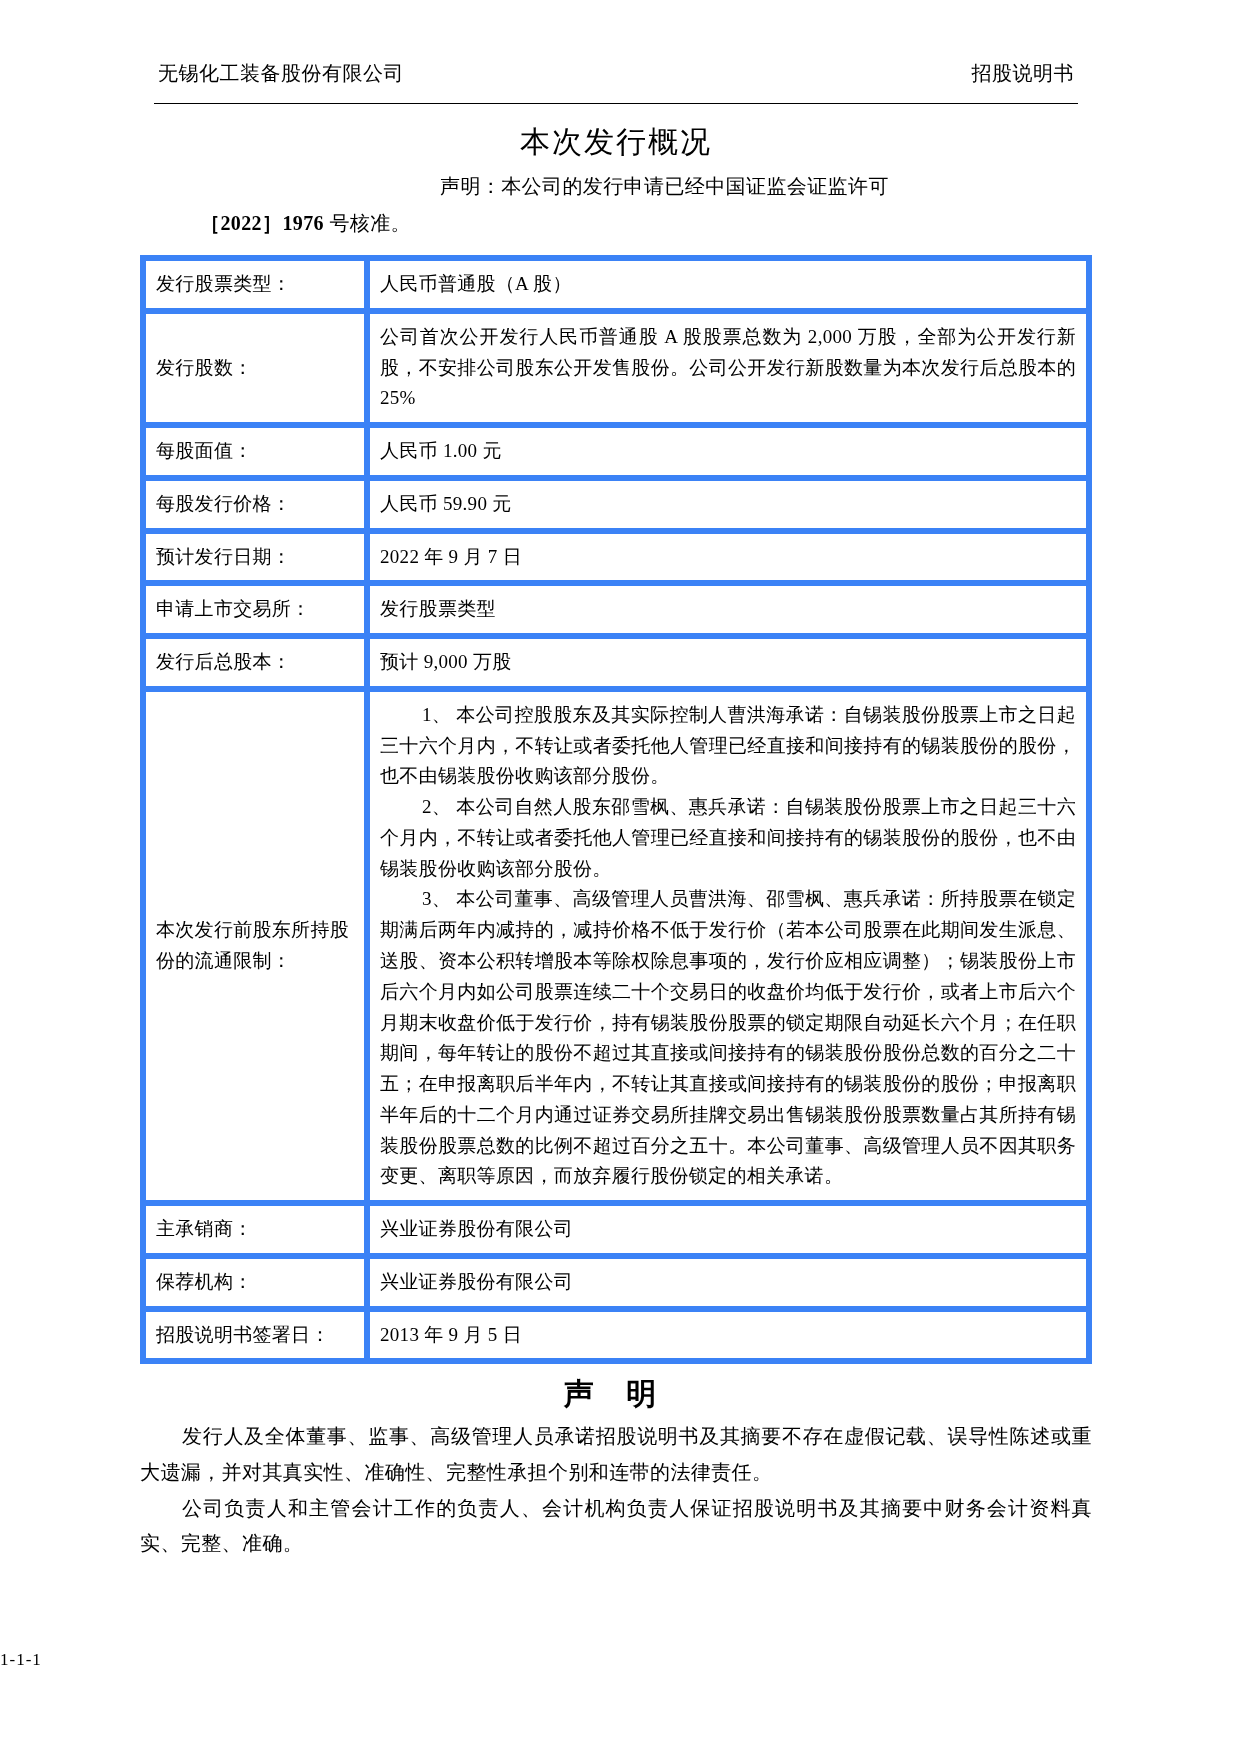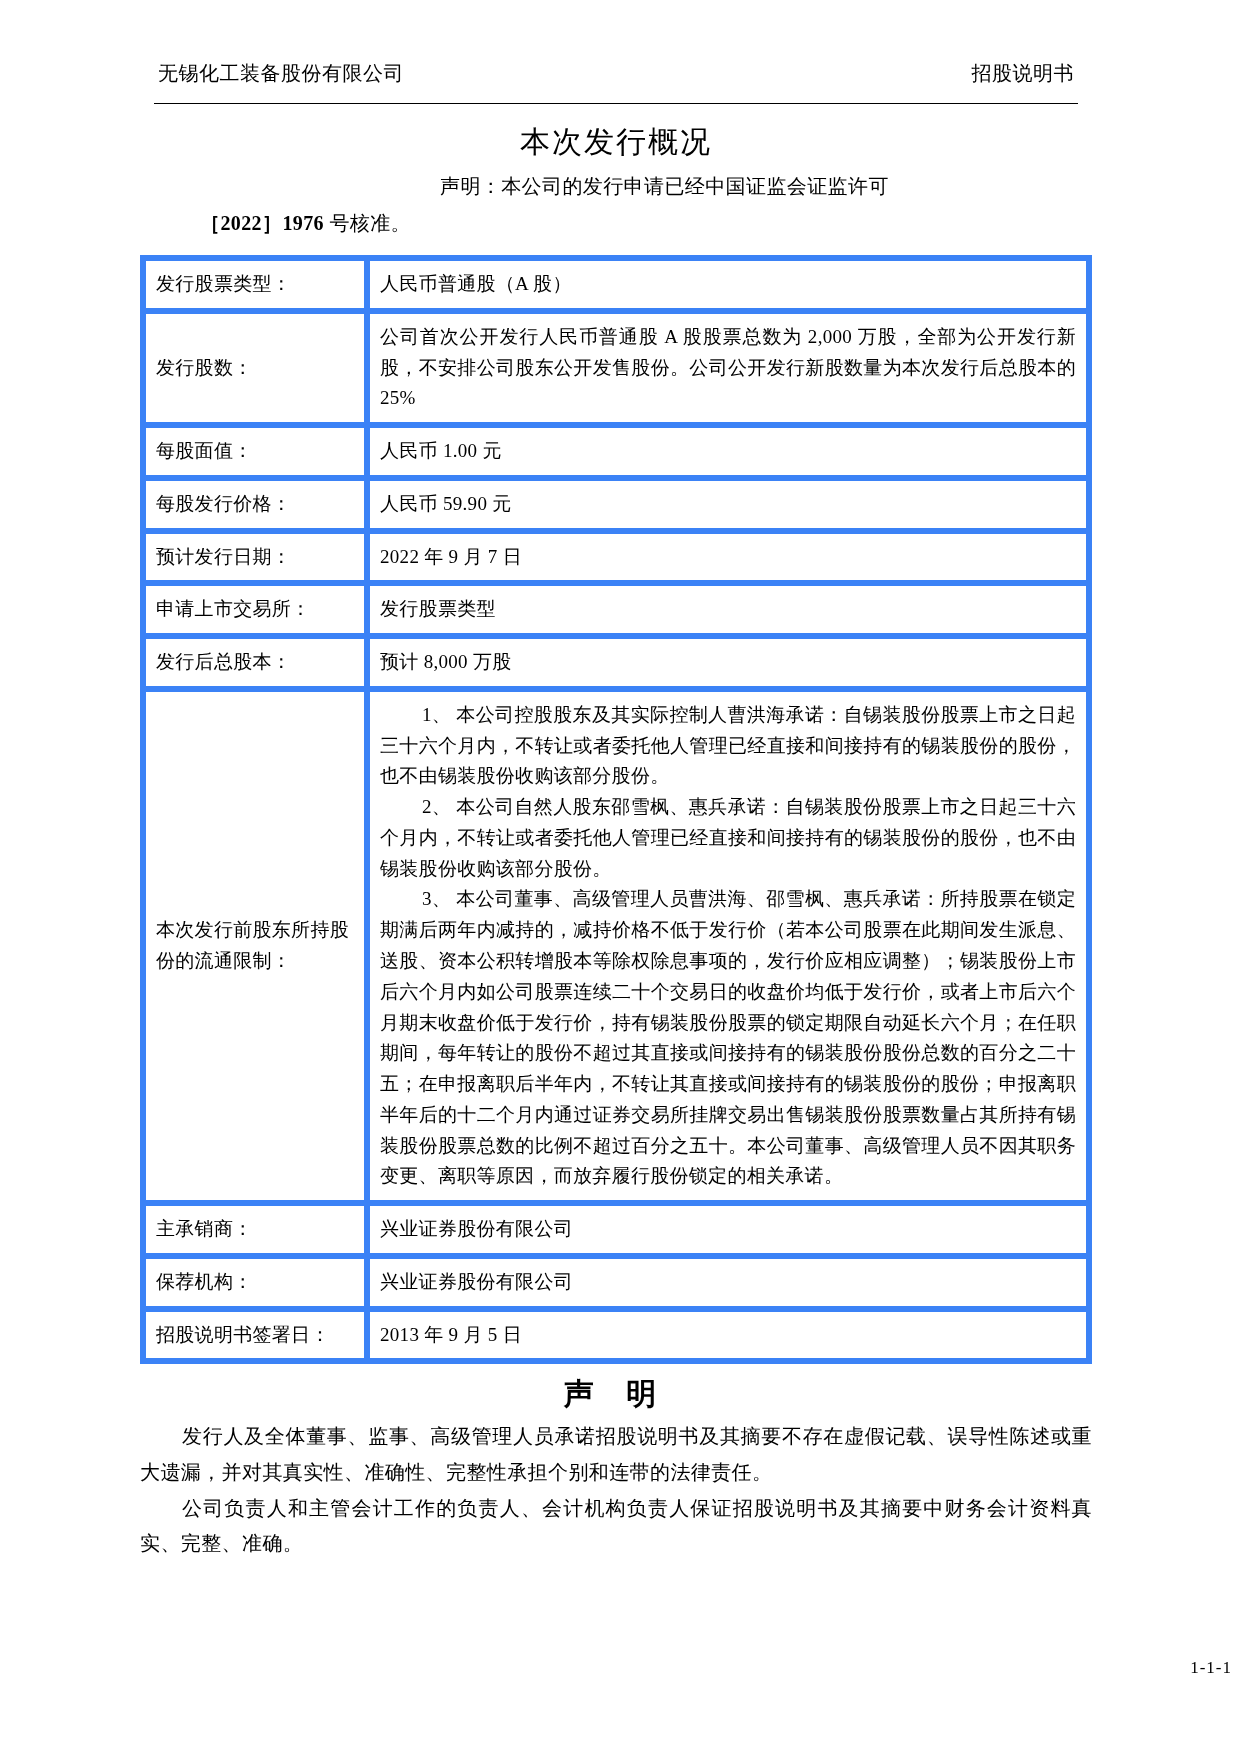--- a/index.html
+++ b/index.html
@@ -125,22 +125,22 @@
     text-align-last: left;
     letter-spacing: 0.4px;
     margin: 0;
   }
 
   
   .pagenum {
     position: absolute;
     left: 0;
     right: 0;
-    bottom: 76px;
-    text-align: right;
+    bottom: 84px;
+    text-align: left;
     font-size: 17px;
     letter-spacing: 1px;
   }
 </style>
 </head>
 <body>
 
 <div class="page">
 
   <div class="runhead">
@@ -175,21 +175,21 @@
       <tr>
         <td class="label">预计发行日期：</td>
         <td class="value">2022 年 9 月 7 日</td>
       </tr>
       <tr>
         <td class="label">申请上市交易所：</td>
         <td class="value">发行股票类型</td>
       </tr>
       <tr>
         <td class="label">发行后总股本：</td>
-        <td class="value">预计 8,000 万股</td>
+        <td class="value">预计 9,000 万股</td>
       </tr>
       <tr>
         <td class="label restrict-label">本次发行前股东所持股份的流通限制：</td>
         <td class="value restrict-value">
           <p class="clause">1、 本公司控股股东及其实际控制人曹洪海承诺：自锡装股份股票上市之日起三十六个月内，不转让或者委托他人管理已经直接和间接持有的锡装股份的股份，也不由锡装股份收购该部分股份。</p>
           <p class="clause">2、 本公司自然人股东邵雪枫、惠兵承诺：自锡装股份股票上市之日起三十六个月内，不转让或者委托他人管理已经直接和间接持有的锡装股份的股份，也不由锡装股份收购该部分股份。</p>
           <p class="clause">3、 本公司董事、高级管理人员曹洪海、邵雪枫、惠兵承诺：所持股票在锁定期满后两年内减持的，减持价格不低于发行价（若本公司股票在此期间发生派息、送股、资本公积转增股本等除权除息事项的，发行价应相应调整）；锡装股份上市后六个月内如公司股票连续二十个交易日的收盘价均低于发行价，或者上市后六个月期末收盘价低于发行价，持有锡装股份股票的锁定期限自动延长六个月；在任职期间，每年转让的股份不超过其直接或间接持有的锡装股份股份总数的百分之二十五；在申报离职后半年内，不转让其直接或间接持有的锡装股份的股份；申报离职半年后的十二个月内通过证券交易所挂牌交易出售锡装股份股票数量占其所持有锡装股份股票总数的比例不超过百分之五十。本公司董事、高级管理人员不因其职务变更、离职等原因，而放弃履行股份锁定的相关承诺。</p>
         </td>
       </tr>
       <tr>

